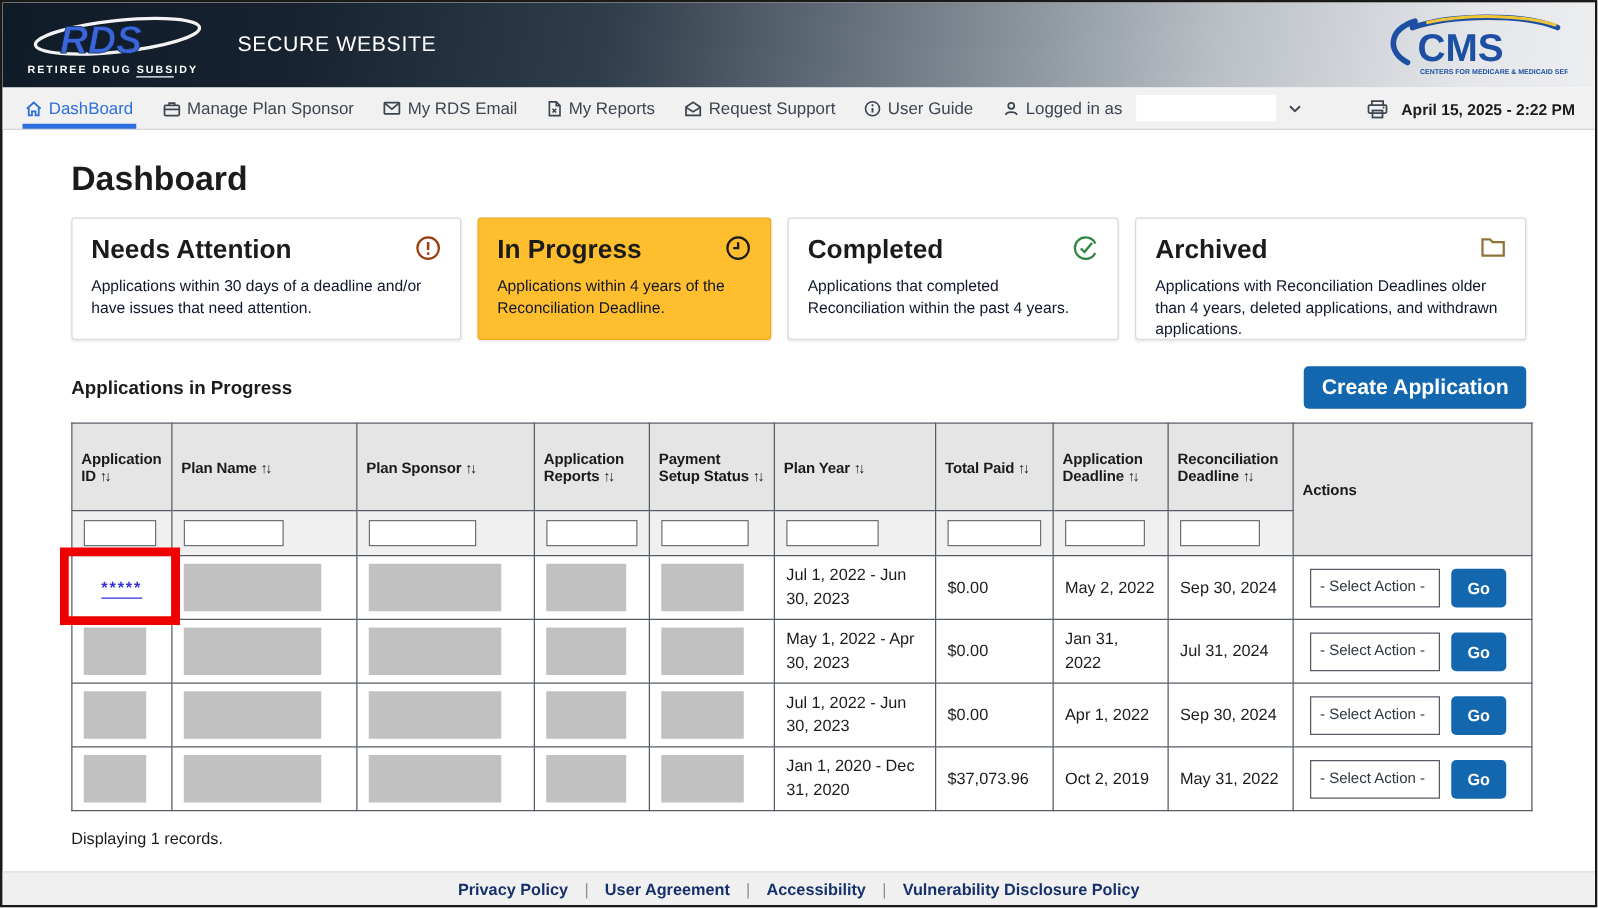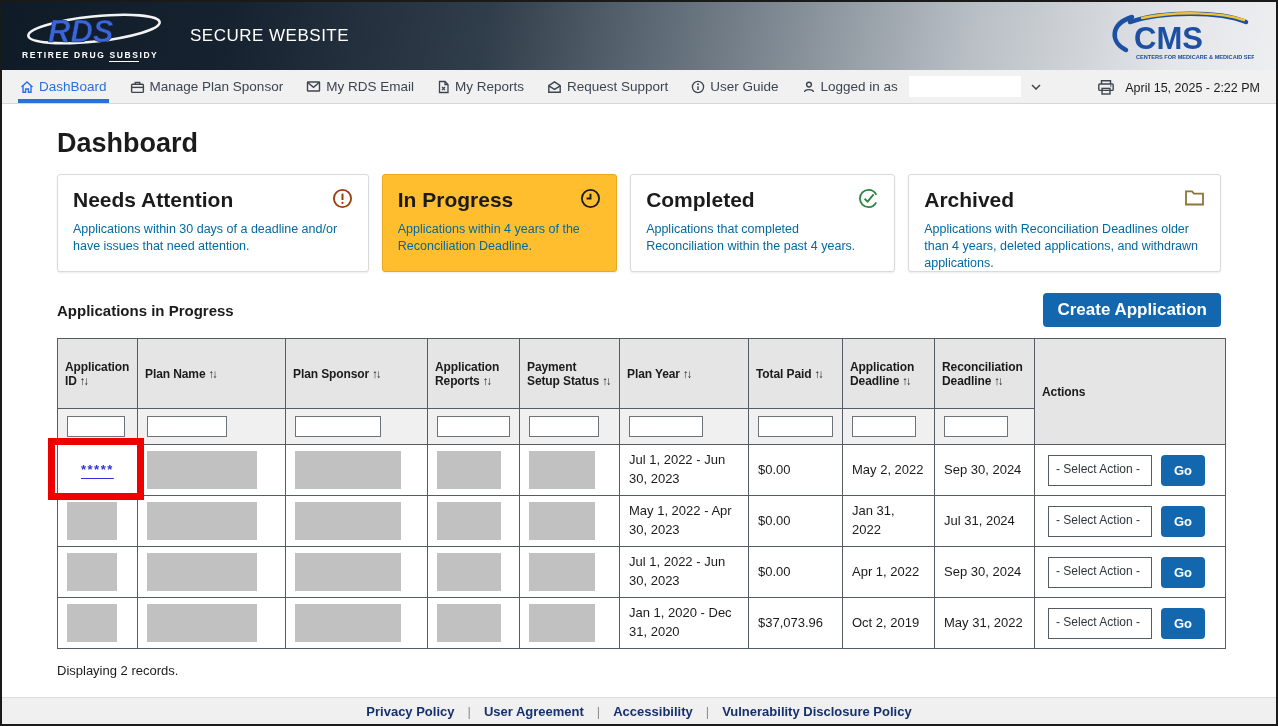--- a/index.html
+++ b/index.html
@@ -25,35 +25,35 @@
   
   .navbar {
     height:34px; background:#f1f1f1; border-bottom:1px solid #d6d7d9;
     display:flex; align-items:stretch; padding:0 16px; font-size:13.5px; color:#3d4551;
   }
   .nav-item { display:flex; align-items:center; gap:5px; padding:0 2px; margin-right:19px; cursor:pointer; border-bottom:4px solid transparent; padding-top:4px; white-space:nowrap; }
   .nav-item svg { flex:0 0 auto; }
   .nav-item.active { color:#2a6fdb; border-bottom-color:#2a6fdb; font-weight:normal; }
   .login-select { width:112px; height:21px; background:#fff; margin-left:6px; }
   .chev { margin-left:5px; display:flex; align-items:center; }
-  .nav-right { margin-left:auto; display:flex; align-items:center; gap:10px; padding-top:2px; }
+  .nav-right { margin-left:auto; display:flex; align-items:center; gap:10px; padding-top:2px;font-weight:bold; }
   .nav-date { font-size:12.5px; color:#1b1b1b; }
 
   
   .main { padding:0 55px; }
   h1.page-title { font-size:27px; color:#1b1b1b; margin:24px 0 15px; }
 
   .cards { display:flex; gap:13px; margin-bottom:21px; }
   .card {
     background:#fff; border:1px solid #d9dadb; border-radius:3px;
     box-shadow:0 1px 2px rgba(0,0,0,.08); padding:13px 15px; height:98px; cursor:pointer; position:relative;
   }
   .card-head { display:flex; justify-content:space-between; align-items:flex-start; margin-bottom:9px; }
   .card-title { font-size:21px; font-weight:bold; color:#1b1b1b; }
-  .card-desc { font-size:12.5px; line-height:1.35; color:#0369a1; }
+  .card-desc { font-size:12.5px; line-height:1.35; color:#0f172a; }
   .card.c1 { width:314px; }
   .card.c2 { width:237px; background:#ffbe2e; border-color:#eaaa20; }
   .card.c3 { width:267px; }
   .card.c4 { width:315px; }
 
   .section-bar { display:flex; justify-content:space-between; align-items:center; margin-bottom:11px; }
   .section-title { font-size:15px; font-weight:bold; color:#1b1b1b; }
   .btn-primary {
     background:#1267af; color:#fff; font-weight:bold; font-size:17px;
     border:none; border-radius:4px; padding:7px 14px; cursor:pointer; font-family:inherit;
@@ -426,21 +426,21 @@
                     <path d="M1 4 L4 0.8 L7 4 Z M1 7 L4 10.2 L7 7 Z" fill="#3d4551"></path>
                   </svg>
               </div>
               <button class="btn-go">Go</button>
             </div>
           </td>
         </tr>
       </tbody>
     </table>
 
-    <div class="records-summary">Displaying 2 records.</div>
+    <div class="records-summary">Displaying 1 records.</div>
 
     <div class="secure-area">
       <svg class="icon" width="13" height="15" viewBox="0 0 13 15" fill="none" stroke="#1b1b1b" stroke-width="1.4">
         <rect x="1.6" y="6.6" width="9.8" height="7" rx="0.8"></rect>
           <path d="M3.6 6.6 V4.4 a2.9 2.9 0 0 1 5.8 0"></path>
       </svg>
       <span>SECURE AREA</span>
     </div>
   </div>
 

